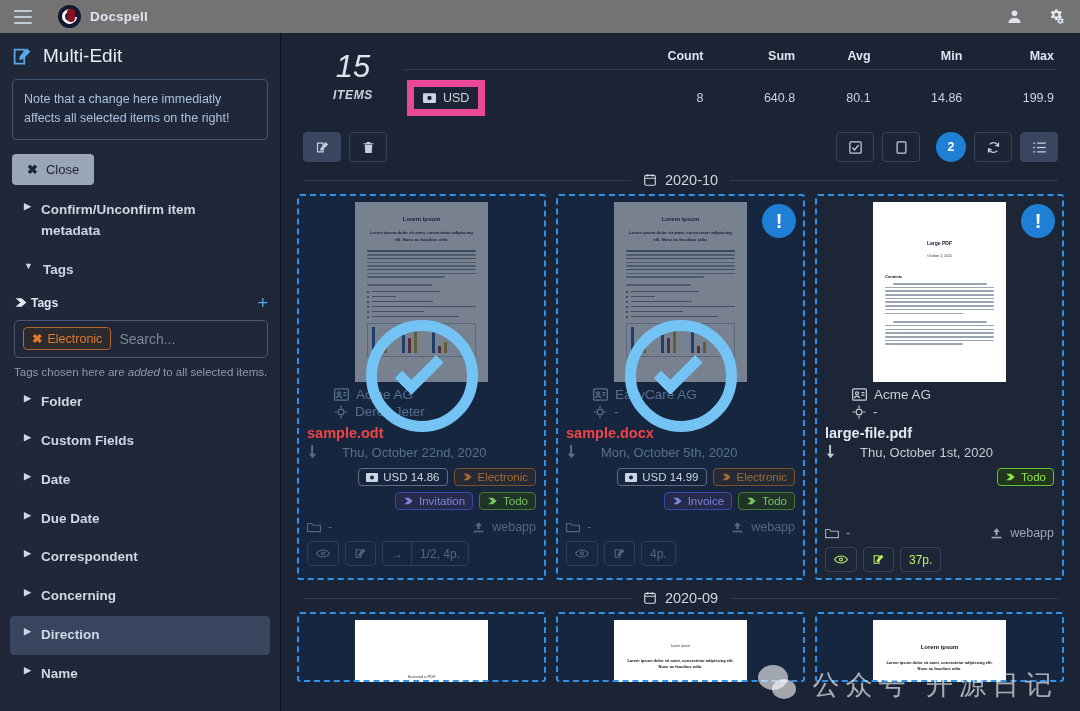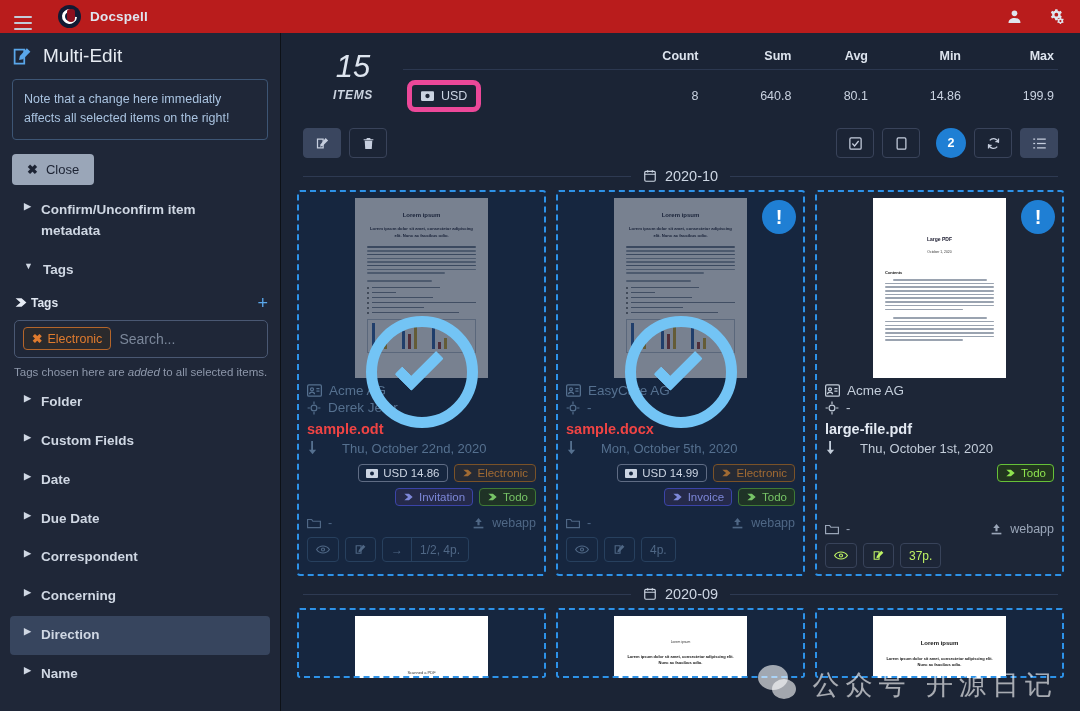--- a/index.html
+++ b/index.html
@@ -8,21 +8,21 @@
     overflow: hidden;
     background: #1b2435;
     font-family: "Liberation Sans", sans-serif;
     color: #e2e8f0;
   }
   #app { position: relative; width: 1080px; height: 711px; }
 
   
   .topbar {
     position: absolute; top: 0; left: 0; width: 1080px; height: 33px;
-    background: #b91c1c; display: flex; 
+    background: #737373; display: flex; align-items: center;
     padding: 16px 14px; z-index: 40;
   }
   .hamburger { width: 18px; height: 14px; display: flex; flex-direction: column;
     justify-content: space-between; cursor: pointer; }
   .hamburger span { display: block; height: 2px; background: #c3cbd8; border-radius: 1px; }
   .brand { display: flex; align-items: center; gap: 9px; margin-left: 26px; }
   .logo-circle { width: 23px; height: 23px; border-radius: 50%;
     background: #121a33; display: flex; align-items: center; justify-content: center;
     position: relative; }
   .logo-c {
@@ -104,21 +104,21 @@
   .stats-table { flex: 1; }
   .stats-table table { width: 100%; border-collapse: collapse; }
   .stats-table th { font-size: 12.5px; font-weight: bold; color: #dde4ee;
     padding: 6px 4px; text-align: right; }
   .stats-table th.lead { text-align: left; }
   .stats-table td { font-size: 12.5px; color: #c9d2e0; padding: 10px 4px;
     text-align: right; border-top: 1px solid #2b3purple; border-top: 1px solid #2c3purple; }
   .stats-table tbody td { border-top: 1px solid #2c3850; }
   .stats-table td.lead { text-align: left; }
   .cur-chip { display: inline-flex; align-items: center; gap: 7px;
-    border: 5px solid #ec4899; border-radius: 8px; padding: 4px 9px;
+    border: 7px solid #ec4899; border-radius: 0; padding: 4px 9px;
     font-size: 12.5px; color: #cbd4e2; }
 
   .toolbar { display: flex; align-items: center; padding: 6px 22px 0 22px; }
   .tb-btn {
     width: 38px; height: 30px; border: 1px solid #39435a; border-radius: 4px;
     display: flex; align-items: center; justify-content: center;
     color: #c6cede; cursor: pointer; background: transparent; margin-right: 8px;
   }
   .tb-btn.active { background: #3a4considered; }
   .tb-btn.active { background: #3a465f; border-color: #3a465f; }
@@ -177,21 +177,21 @@
   }
   .alert-badge {
     position: absolute; right: 9px; top: 10px; width: 34px; height: 34px;
     border-radius: 50%; background: #1f7fd4; color: #fff; font-size: 20px;
     font-weight: bold; display: flex; align-items: center; justify-content: center;
     z-index: 7;
   }
 
   .meta { margin-top: 5px; }
   .meta-row { display: flex; align-items: center; gap: 7px; font-size: 13.5px;
-    color: #c3cdda; margin-bottom: 2px; }
+    color: #c3cdda; margin-bottom: 2px; margin-left: 27px; }
   .card.selected .meta-row { color: #55708f; }
   .card.selected .fname { color: #ef4444; }
   .card.selected .date-row { color: #55708f; }
   .fname { font-size: 14.5px; font-weight: bold; color: #e3e9f2; margin-top: 6px; }
   .date-row { display: flex; align-items: center; gap: 24px; font-size: 13px;
     color: #c3cdda; margin-top: 4px; }
   .tagrow { display: flex; flex-wrap: wrap; gap: 6px; justify-content: flex-end;
     margin-top: 8px; min-height: 22px; }
   .pill { display: inline-flex; align-items: center; gap: 5px;
     border-radius: 4px; padding: 2px 7px; font-size: 11.5px; border: 1px solid; }

